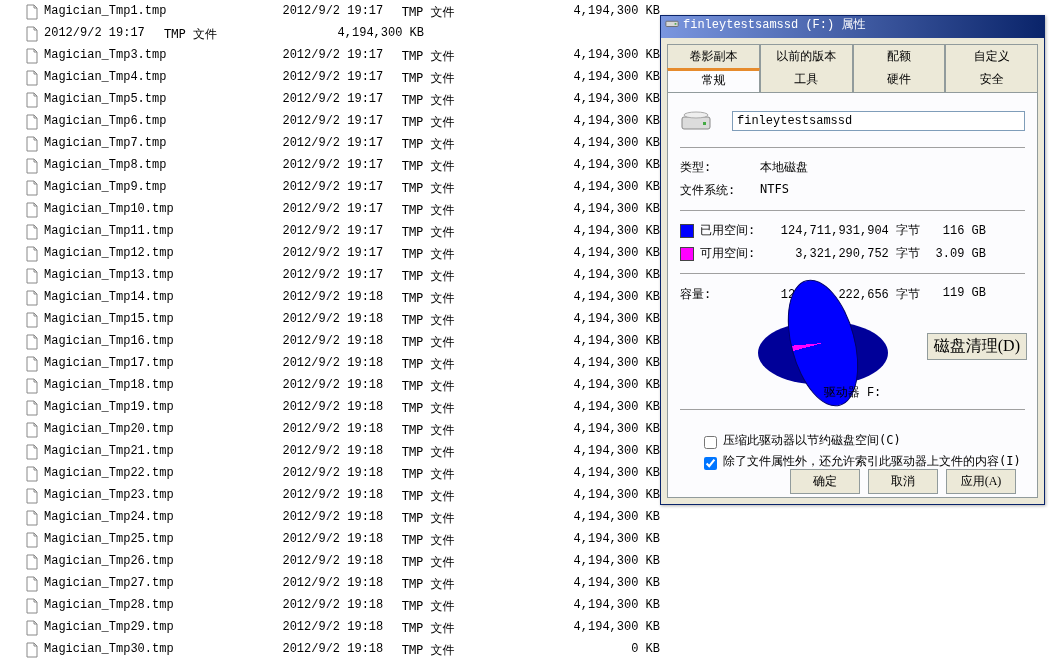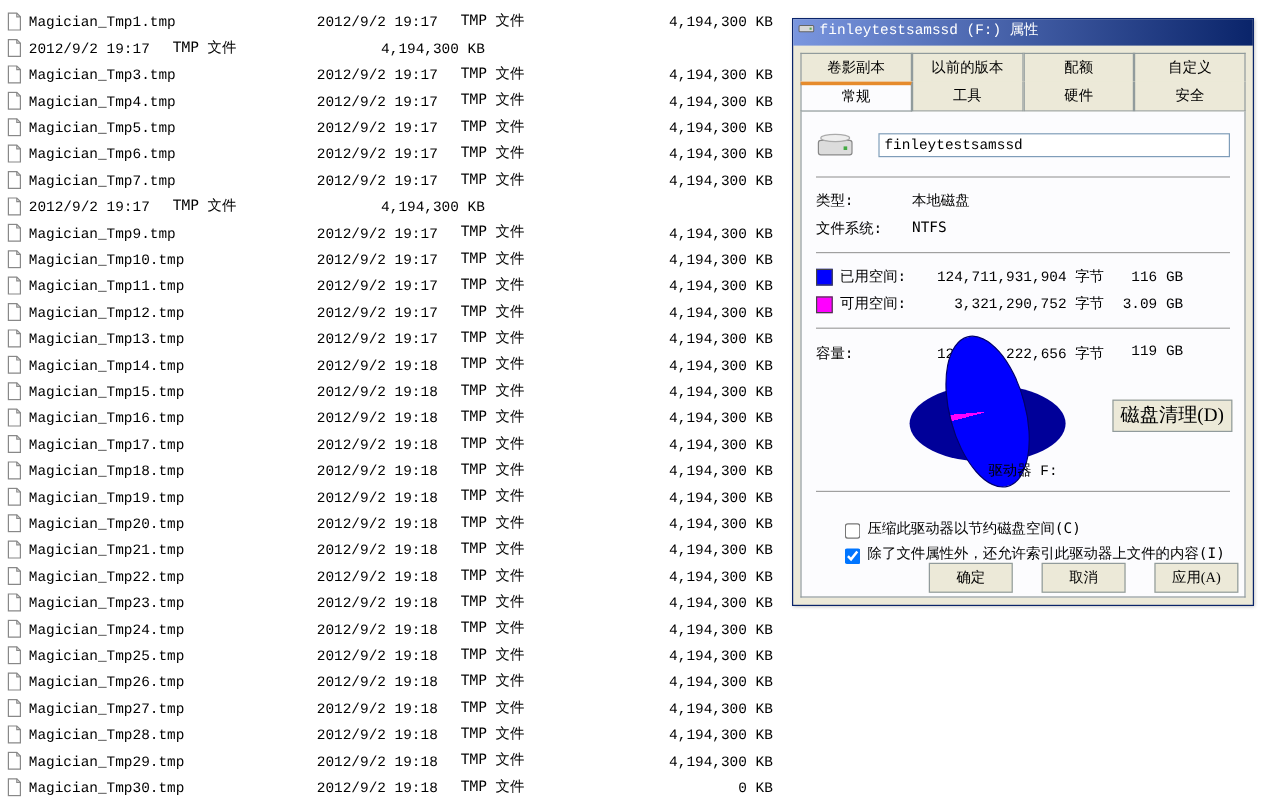--- a/index.html
+++ b/index.html
@@ -14,23 +14,23 @@
     }
     .file-list {
       position: absolute;
       left: 0;
       top: 0;
       width: 660px;
       padding: 4px 0;
     }
     .file-row {
       display: flex;
-      align-items: flex-end;
+      align-items: flex-start;
       height: 22px;
-      padding-left: 4px;
+      padding-left: 24px;
     }
     .file-icon {
       width: 16px;
       height: 16px;
       margin-right: 4px;
       display: inline-block;
     }
     .file-icon svg { width: 16px; height: 16px; }
     .file-name { width: 240px; font-family: "Courier New", monospace; }
     .file-date { width: 120px; font-family: "Courier New", monospace; }
@@ -136,23 +136,23 @@
       cursor: pointer;
       font-family: "SimSun";
     }
     .checks { margin-top: 20px; }
     .check-row { display: flex; align-items: flex-end; padding: 2px 0; margin-left: 24px; }
     .check-row input { margin-right: 6px; margin-top: 1px; }
     .check-label { flex: 1; line-height: 1.4; }
     .dialog-buttons {
       position: absolute;
       bottom: 10px;
-      right: 12px;
+      right: 28px;
       display: flex;
-      gap: 24px;
+      gap: 8px;
     }
     .dlg-btn {
       width: 70px;
       padding: 3px 0;
       border: 1px solid #919b9c;
       background: #ece9d8;
       font-size: 12px;
       cursor: pointer;
       font-family: "SimSun";
     }
@@ -228,20 +228,21 @@
       <span class="file-name">Magician_Tmp7.tmp</span>
       <span class="file-date">2012/9/2 19:17</span>
       <span class="file-type">TMP 文件</span>
       <span class="file-size">4,194,300 KB</span>
     </div>
     <div class="file-row">
       <span class="file-icon"><svg viewBox="0 0 16 16">
           <path d="M3 1h7l3 3v11H3z" fill="#fff" stroke="#888"></path>
           <path d="M10 1v3h3" fill="none" stroke="#888"></path>
         </svg></span>
+      <span class="file-name">Magician_Tmp8.tmp</span>
       <span class="file-date">2012/9/2 19:17</span>
       <span class="file-type">TMP 文件</span>
       <span class="file-size">4,194,300 KB</span>
     </div>
     <div class="file-row">
       <span class="file-icon"><svg viewBox="0 0 16 16">
           <path d="M3 1h7l3 3v11H3z" fill="#fff" stroke="#888"></path>
           <path d="M10 1v3h3" fill="none" stroke="#888"></path>
         </svg></span>
       <span class="file-name">Magician_Tmp9.tmp</span>

